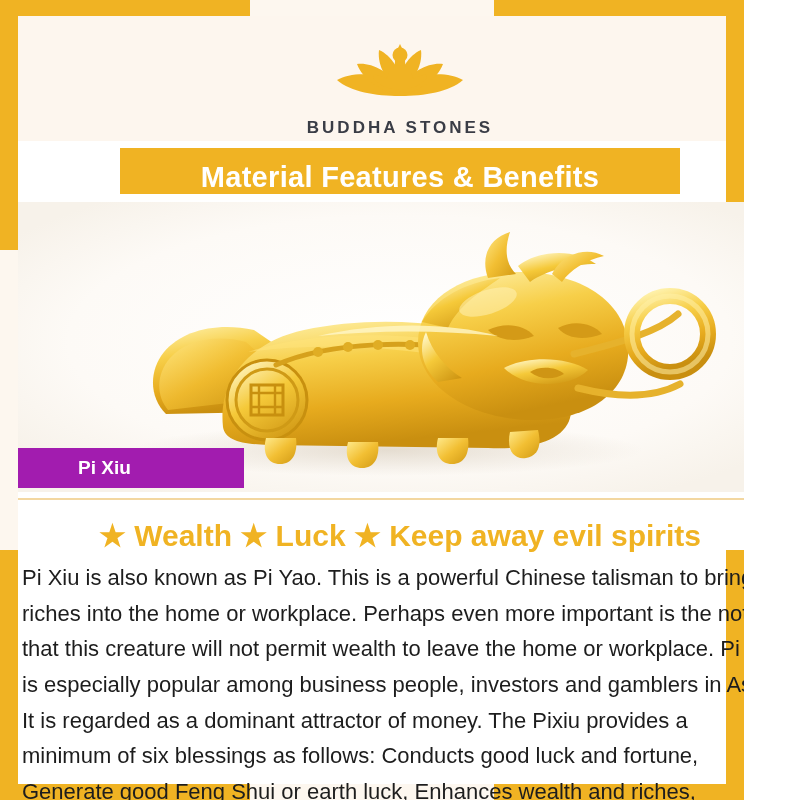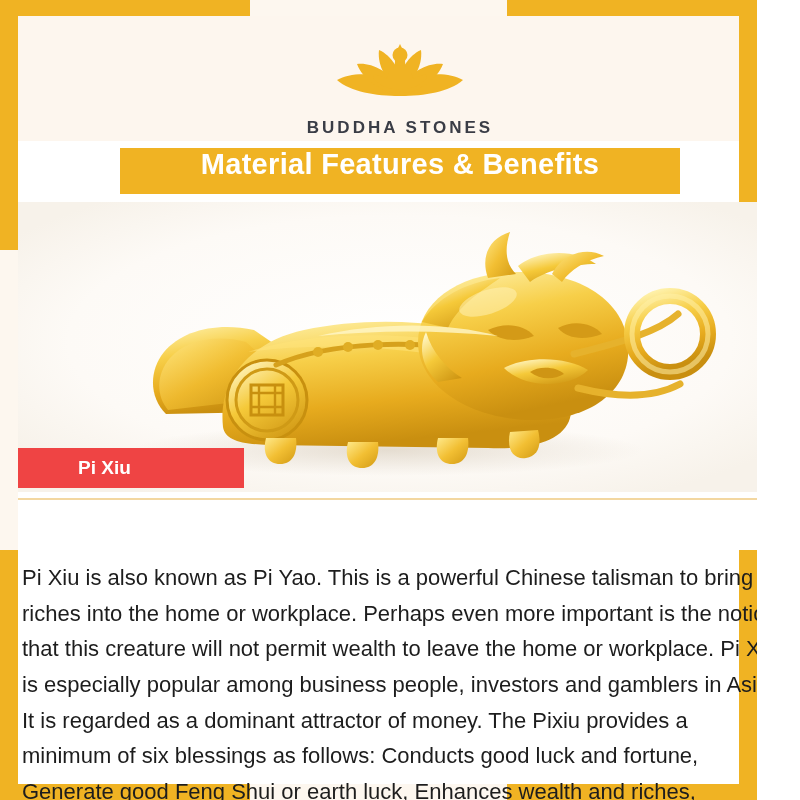--- a/index.html
+++ b/index.html
@@ -12,21 +12,20 @@
     font-family: "Liberation Sans", sans-serif;
     background: #ffffff;
     overflow: hidden;
   }
   .page {
     position: relative;
     width: 744px;
     height: 800px;
     background: #fdf7ef;
     overflow: hidden;
-    padding-left: 13px;
   }
 
   
   .corner {
     position: absolute;
     background: #f0b323;
   }
   .corner-tl-v { left: 0; top: 0; width: 18px; height: 250px; }
   .corner-tl-h { left: 0; top: 0; width: 250px; height: 16px; }
   .corner-tr-v { right: 0; top: 0; width: 18px; height: 250px; }
@@ -76,21 +75,21 @@
   }
 
   .title-bar {
     position: absolute;
     left: 120px;
     top: 148px;
     width: 560px;
     height: 46px;
     background: #f0b323;
     display: flex;
-    align-items: flex-start;
+    align-items: flex-end;
     justify-content: center;
   }
   .title-bar .title-text {
     color: #ffffff;
     font-size: 29px;
     font-weight: bold;
     letter-spacing: 0.3px;
     font-family: "Liberation Sans", sans-serif;
   }
 
@@ -103,21 +102,21 @@
     background: #ffffff;
     overflow: hidden;
   }
 
   .label-chip {
     position: absolute;
     left: 18px;
     top: 448px;
     width: 226px;
     height: 40px;
-    background: #ef4444;
+    background: #a21caf;
     display: flex;
     align-items: center;
   }
   .label-chip .chip-text {
     color: #ffffff;
     font-size: 19px;
     font-weight: bold;
     padding-left: 60px;
     font-family: "Liberation Sans", sans-serif;
   }
@@ -283,16 +282,17 @@
       <ellipse cx="470" cy="100" rx="30" ry="12" fill="#fff4bb" opacity="0.5" transform="rotate(-18 470 100)"></ellipse>
     </svg>
   </div>
 
   <div class="label-chip">
     <span class="chip-text">Pi Xiu</span>
   </div>
 
   <div class="divider"></div>
 
+  <div class="headline">★  Wealth  ★  Luck  ★  Keep away evil spirits</div>
 
   <div class="body-copy">Pi Xiu is also known as Pi Yao. This is a powerful Chinese talisman to bring riches into the home or workplace. Perhaps even more important is the notion that this creature will not permit wealth to leave the home or workplace. Pi Xiu is especially popular among business people, investors and gamblers in Asia. It is regarded as a dominant attractor of money. The Pixiu provides a minimum of six blessings as follows: Conducts good luck and fortune, Generate good Feng Shui or earth luck, Enhances wealth and riches, Protects individuals and building, Protects against evil forces, obstacles, and hardship, Brings unexpected windfall luck, One of the popular ways to retain a Pixiu is to wear it on a bracelet.</div>
 
 </div>
 
 </body></html>

